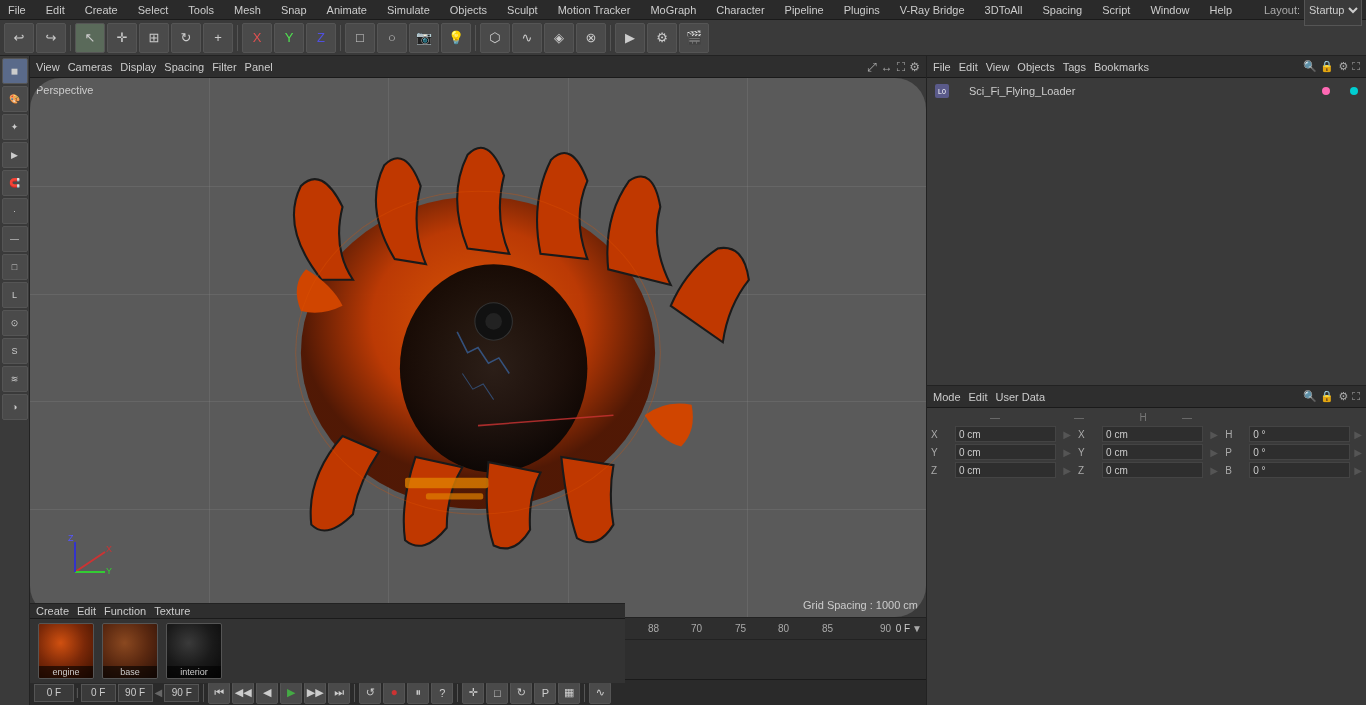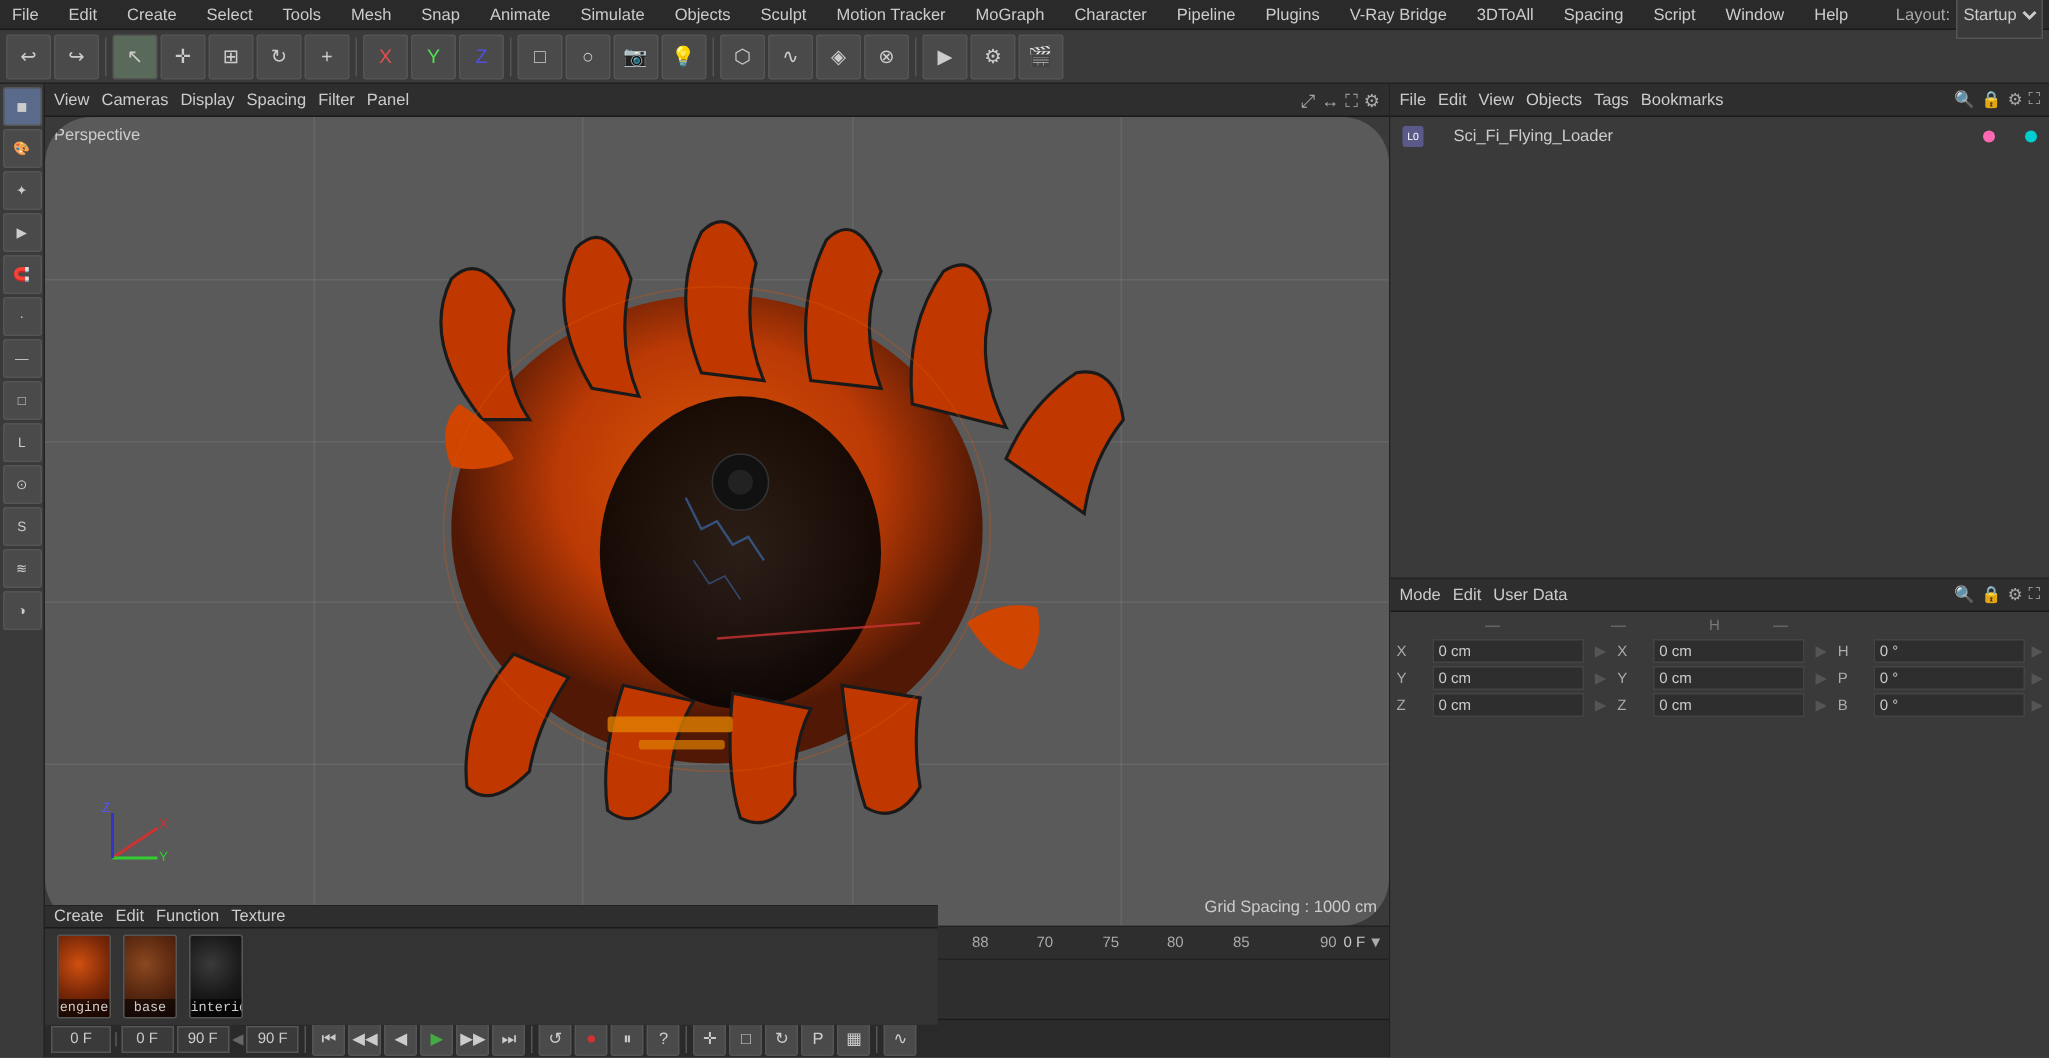--- a/index.html
+++ b/index.html
@@ -77,21 +77,21 @@
     #attr-controls { margin-left: auto; display: flex; gap: 4px; }
     .attr-ctrl { color: #aaa; font-size: 11px; cursor: pointer; }
     #attr-content { flex: 1; background: #3a3a3a; padding: 4px; }
     .attr-row { display: flex; align-items: center; margin-bottom: 2px; gap: 4px; }
     .attr-label { color: #aaa; font-size: 10px; width: 20px; }
     .attr-input { background: #2e2e2e; border: 1px solid #444; color: #ccc; font-size: 10px; height: 16px; flex: 1; padding: 0 3px; }
     .attr-small { width: 70px; }
     #mat-header { display: flex; align-items: center; background: #2e2e2e; height: 22px; padding: 0 6px; gap: 8px; border-bottom: 1px solid #1a1a1a; }
     .mat-menu { color: #ccc; font-size: 11px; cursor: pointer; }
     #mat-content { flex: 1; display: flex; align-items: center; padding: 4px 8px; gap: 8px; }
-    .mat-thumb { width: 36px; height: 56px; border-radius: 2px; border: 1px solid #555; position: relative; cursor: pointer; overflow: hidden; font-family: Liberation Mono, monospace; }
+    .mat-thumb { width: 56px; height: 56px; border-radius: 2px; border: 1px solid #555; position: relative; cursor: pointer; overflow: hidden; }
     .mat-label { position: absolute; bottom: 0; left: 0; right: 0; background: rgba(0,0,0,0.6); color: #ccc; font-size: 9px; text-align: center; padding: 1px 0; }
 
     
     .grid-line-h { position: absolute; background: rgba(150,150,150,0.2); height: 1px; left: 0; right: 0; }
     .grid-line-v { position: absolute; background: rgba(150,150,150,0.2); width: 1px; top: 0; bottom: 0; }
 
     
     #axes { position: absolute; bottom: 30px; left: 30px; width: 60px; height: 60px; }
   </style>
 </head>

